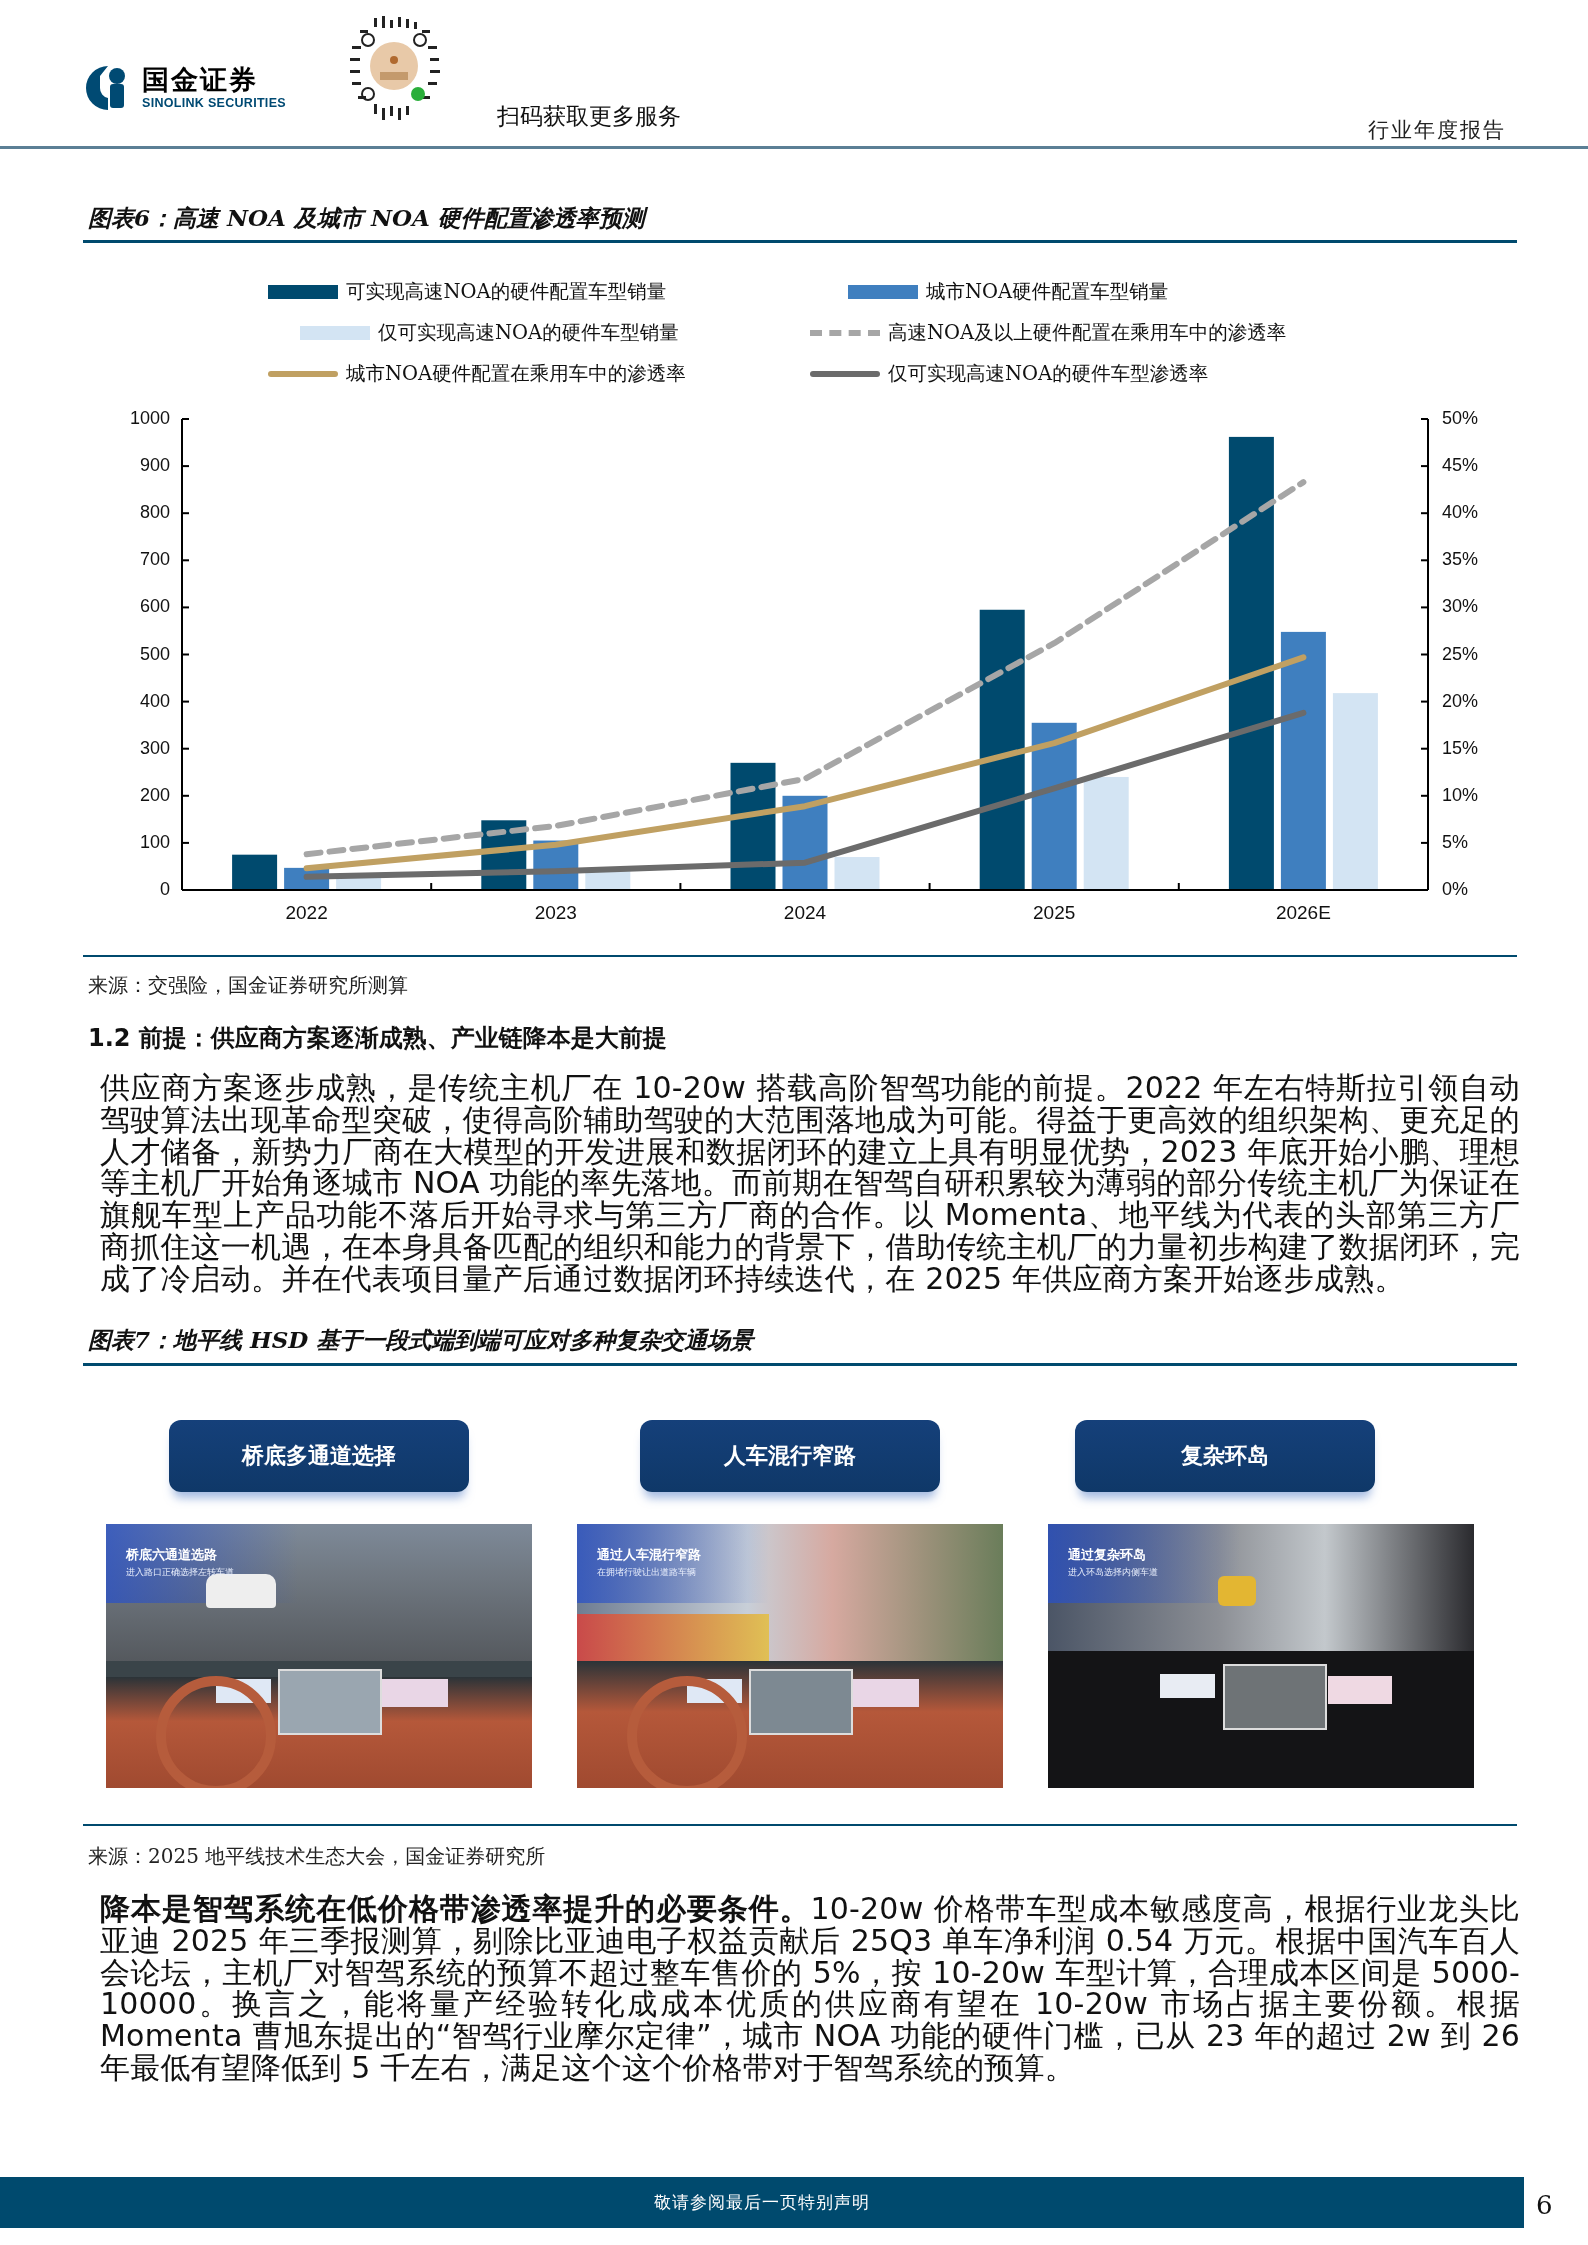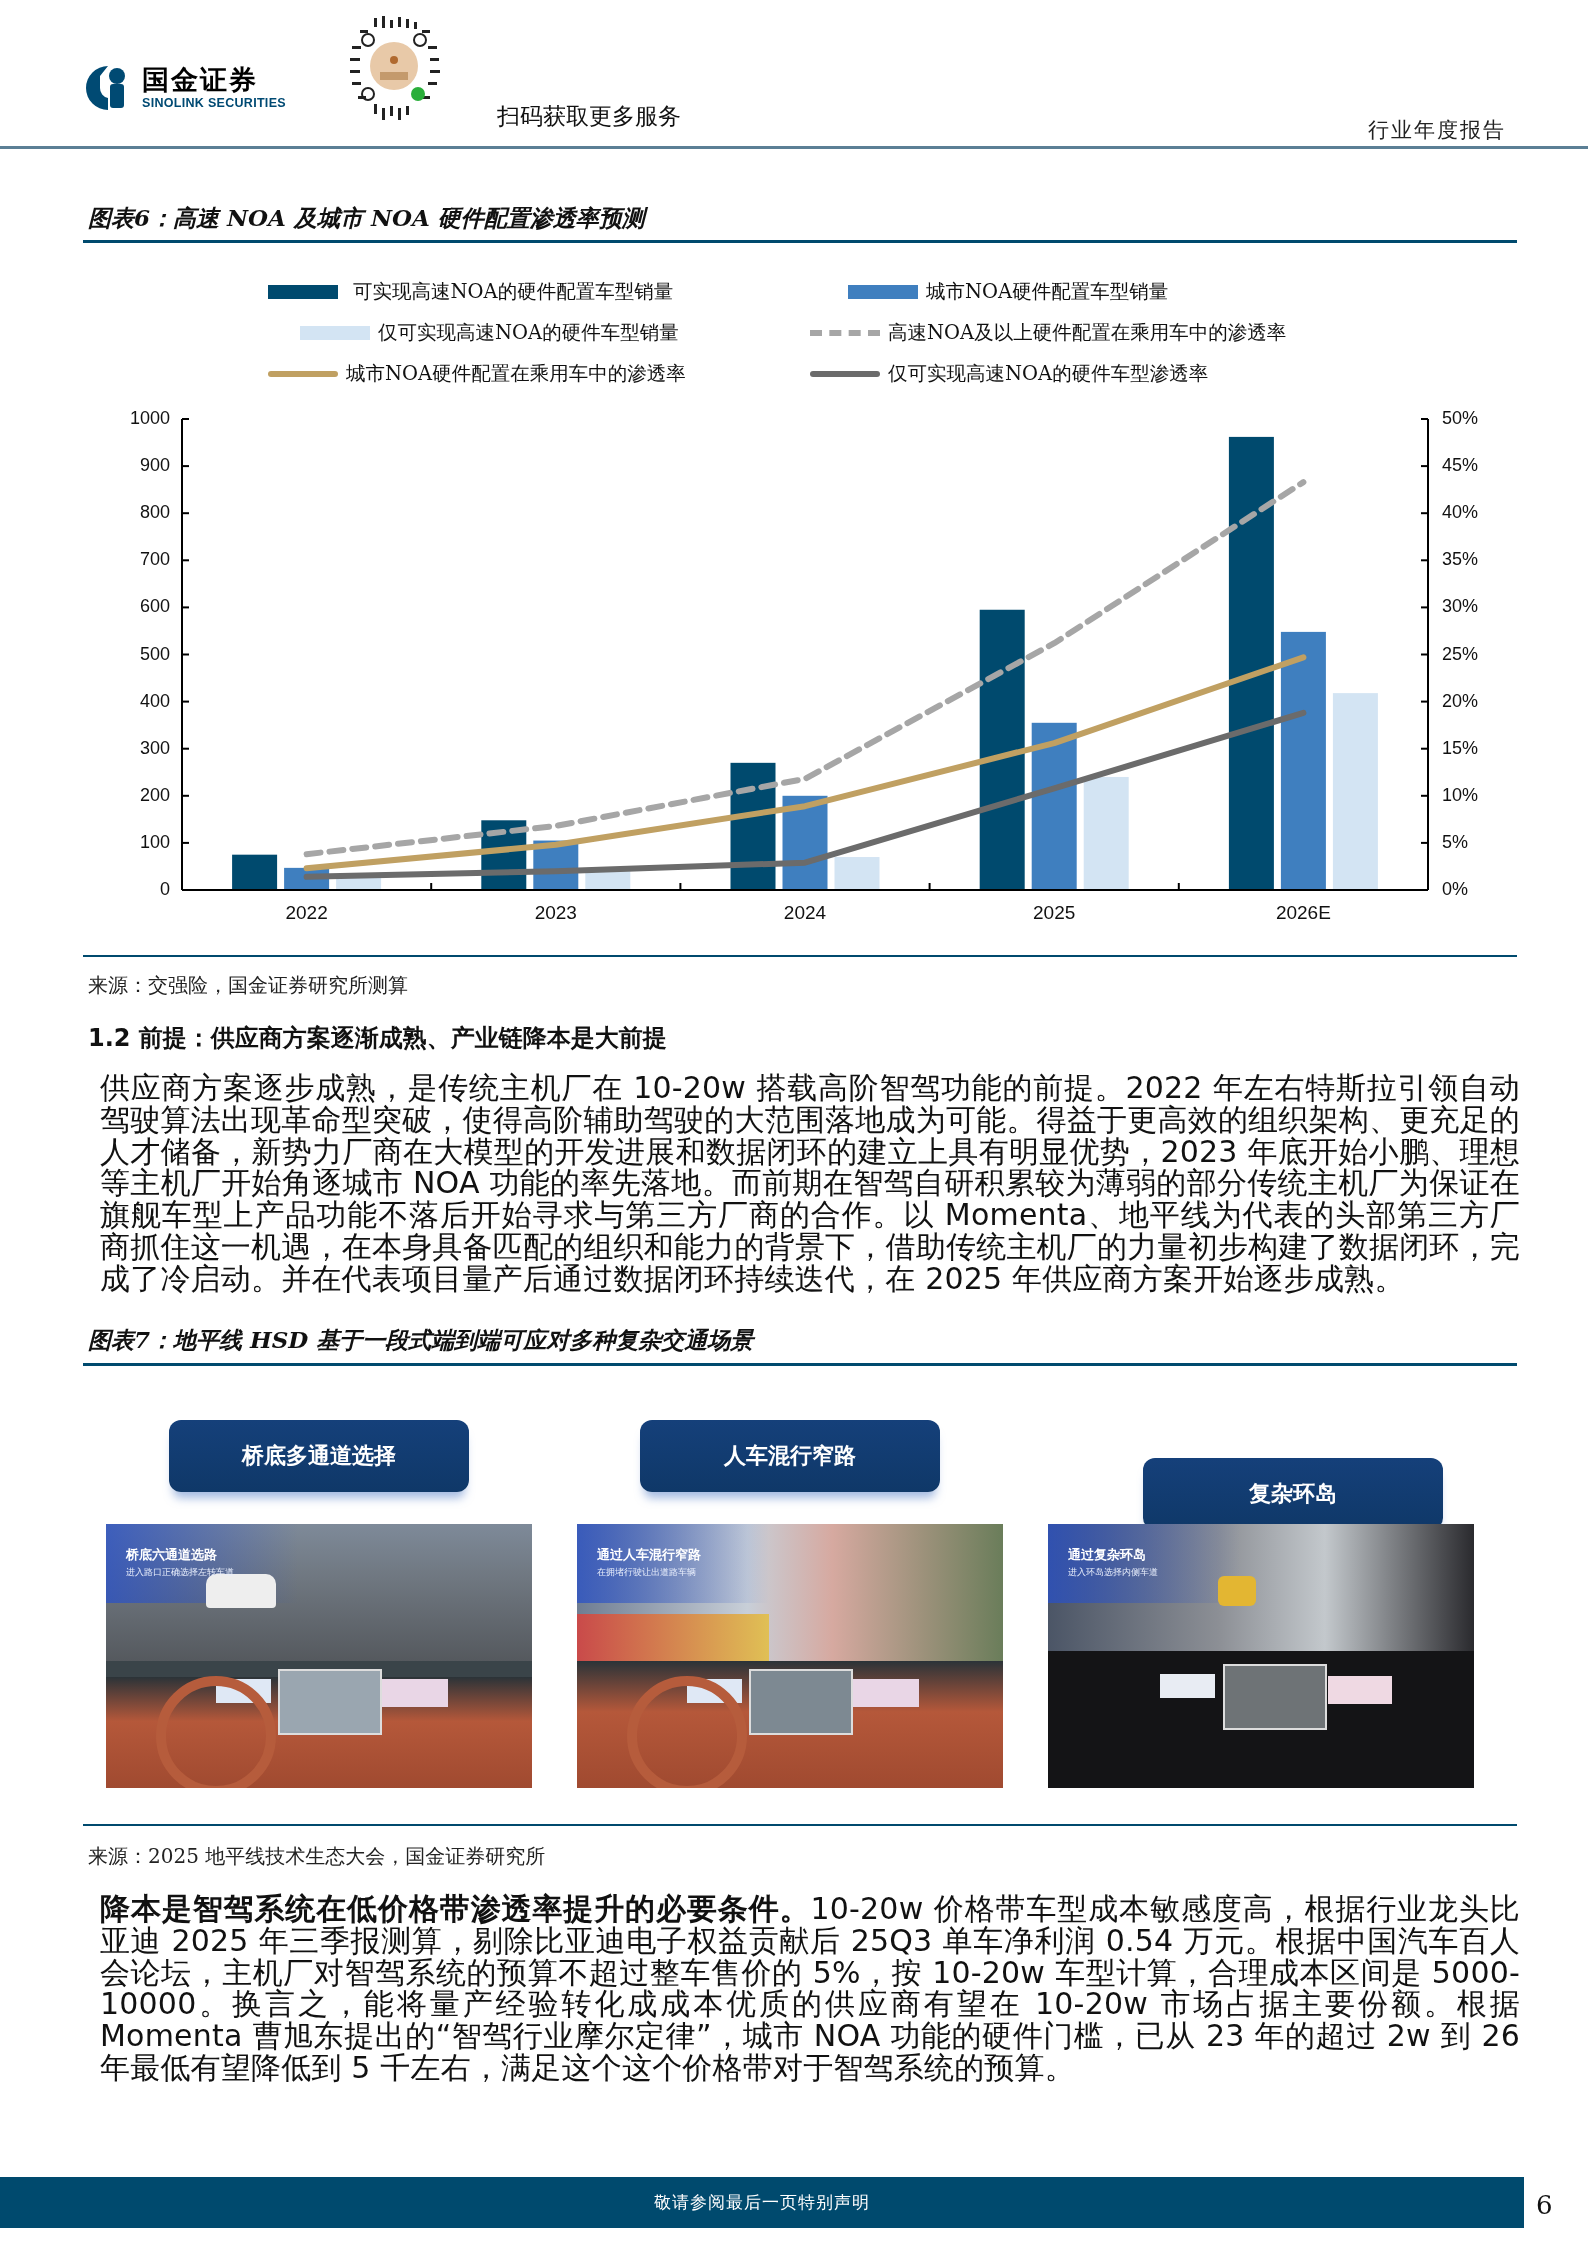--- a/index.html
+++ b/index.html
@@ -105,21 +105,21 @@
   </svg>
 </div>
 <div class="abs scan-text">扫码获取更多服务</div>
 <div class="abs report-type">行业年度报告</div>
 <div class="abs header-rule"></div>
 
 <div class="abs fig-title" style="top:203px;">图表6：高速 NOA 及城市 NOA 硬件配置渗透率预测</div>
 <div class="abs fig-rule" style="top:240px;"></div>
 
 <div>
-  <div class="legend-item" style="left:268px; top:278px;gap:7px;">
+  <div class="legend-item" style="left:268px; top:278px;">
     <span class="legend-swatch" style="background:#004a6e"></span>
     <span>可实现高速NOA的硬件配置车型销量</span>
   </div>
   <div class="legend-item" style="left:840px; top:278px;margin-left:8px;">
     <span class="legend-swatch" style="background:#3f7fbf"></span>
     <span>城市NOA硬件配置车型销量</span>
   </div>
   <div class="legend-item" style="left:268px; top:319px;padding-left:32px;">
     <span class="legend-swatch" style="background:#d3e4f3"></span>
     <span>仅可实现高速NOA的硬件车型销量</span>
@@ -221,21 +221,21 @@
 <div class="abs source" style="top:972px;">来源：交强险，国金证券研究所测算</div>
 
 <div class="abs section-head">1.2 前提：供应商方案逐渐成熟、产业链降本是大前提</div>
 <div class="abs para" style="top:1072px;">供应商方案逐步成熟，是传统主机厂在 10-20w 搭载高阶智驾功能的前提。2022 年左右特斯拉引领自动驾驶算法出现革命型突破，使得高阶辅助驾驶的大范围落地成为可能。得益于更高效的组织架构、更充足的人才储备，新势力厂商在大模型的开发进展和数据闭环的建立上具有明显优势，2023 年底开始小鹏、理想等主机厂开始角逐城市 NOA 功能的率先落地。而前期在智驾自研积累较为薄弱的部分传统主机厂为保证在旗舰车型上产品功能不落后开始寻求与第三方厂商的合作。以 Momenta、地平线为代表的头部第三方厂商抓住这一机遇，在本身具备匹配的组织和能力的背景下，借助传统主机厂的力量初步构建了数据闭环，完成了冷启动。并在代表项目量产后通过数据闭环持续迭代，在 2025 年供应商方案开始逐步成熟。</div>
 
 <div class="abs fig-title" style="top:1325px;">图表7：地平线 HSD 基于一段式端到端可应对多种复杂交通场景</div>
 <div class="abs fig-rule" style="top:1363px;"></div>
 
 <div class="scene-btn" style="left:169px;">桥底多通道选择</div>
 <div class="scene-btn" style="left:640px;">人车混行窄路</div>
-<div class="scene-btn" style="left:1143px;margin-top:38px;">复杂环岛</div>
+<div class="scene-btn" style="left:1075px;">复杂环岛</div>
 
 <div class="scene-img" style="left:106px;">
   <div style="position:absolute;left:0;top:0;width:100%;height:52%;background:linear-gradient(180deg,#7e8a99 0%,#6f7780 40%,#55595e 100%);"></div>
   <div style="position:absolute;left:0;top:0;width:45%;height:30%;background:linear-gradient(90deg,rgba(40,80,200,0.75),rgba(40,80,200,0));"></div>
   <div style="position:absolute;left:100px;top:50px;width:70px;height:34px;background:#eee;border-radius:10px 10px 4px 4px;"></div>
   <div style="position:absolute;left:0;top:52%;width:100%;height:48%;background:#3a4449;"></div>
   <div style="position:absolute;left:0;top:58%;width:100%;height:42%;background:linear-gradient(180deg,#2b3338 0%,#b5583a 40%,#a04a30 100%);"></div>
   <div style="position:absolute;left:172px;top:145px;width:100px;height:62px;background:#9aa6b0;border:2px solid #ddd;"></div>
   <div style="position:absolute;left:110px;top:155px;width:55px;height:24px;background:#dfe8f5;"></div>
   <div style="position:absolute;left:276px;top:155px;width:66px;height:28px;background:#e9d6e6;"></div>

